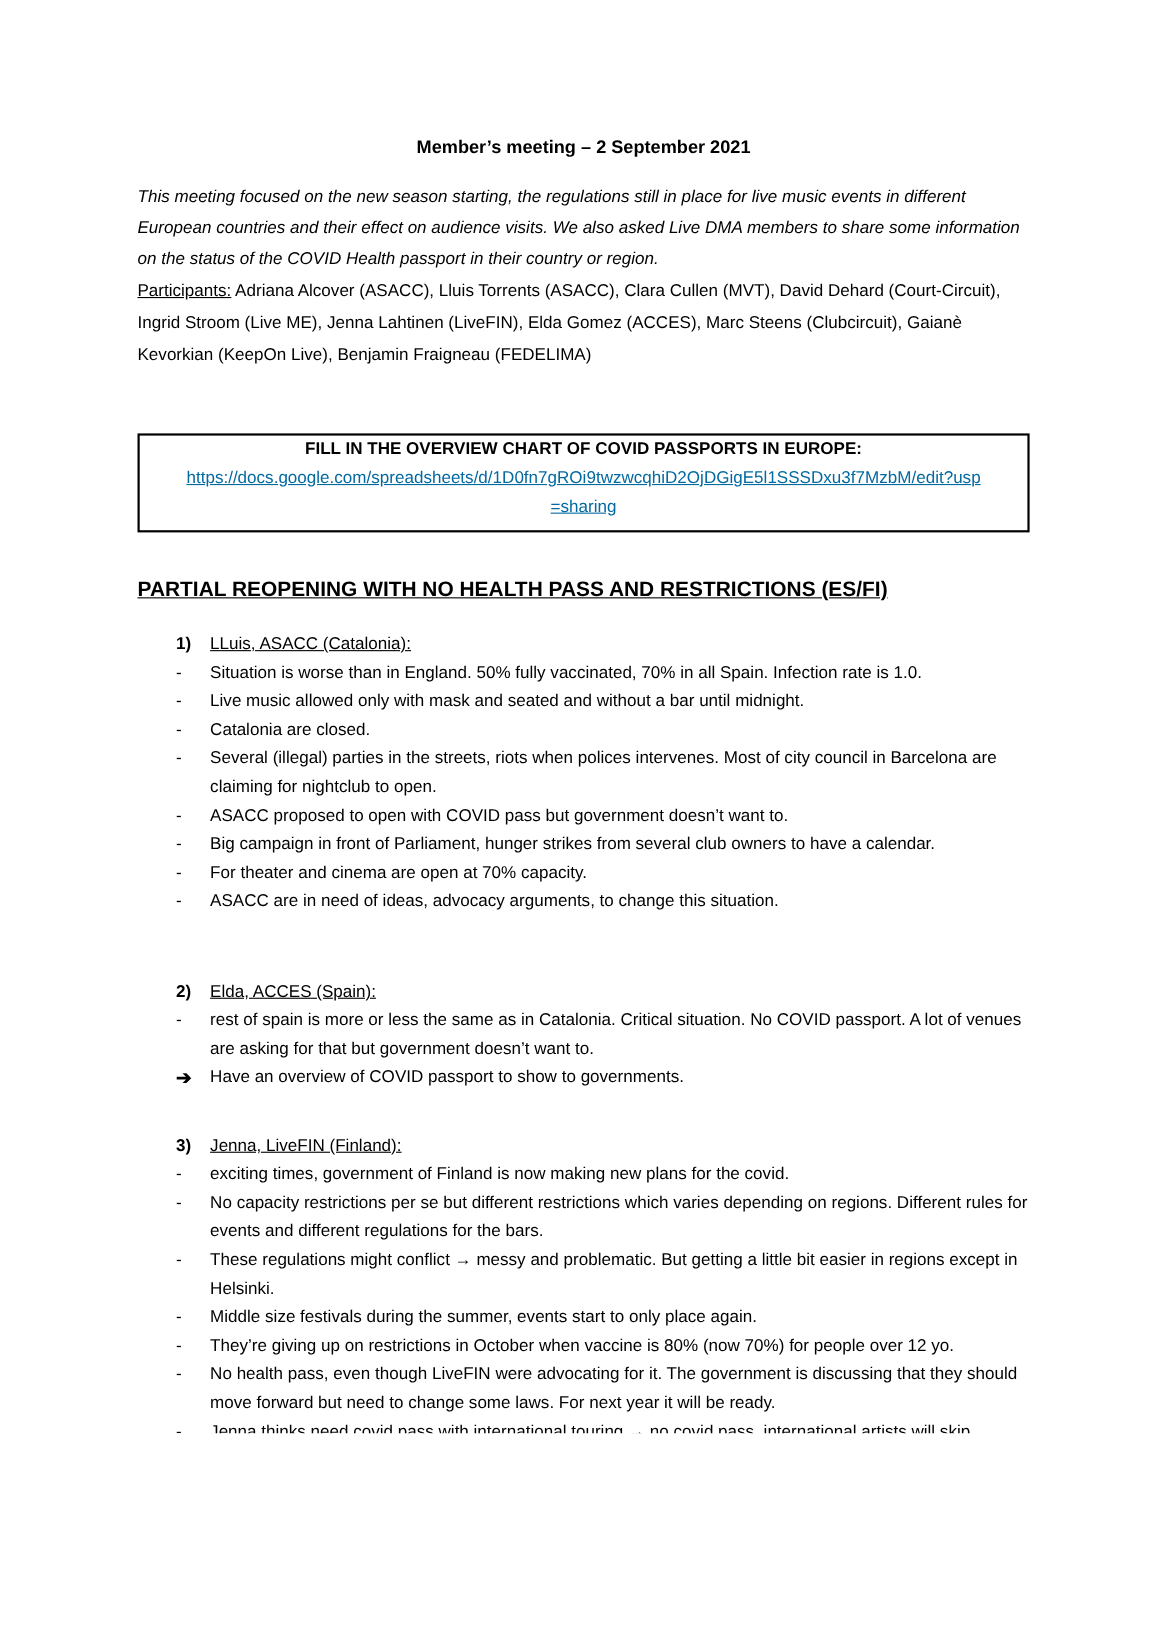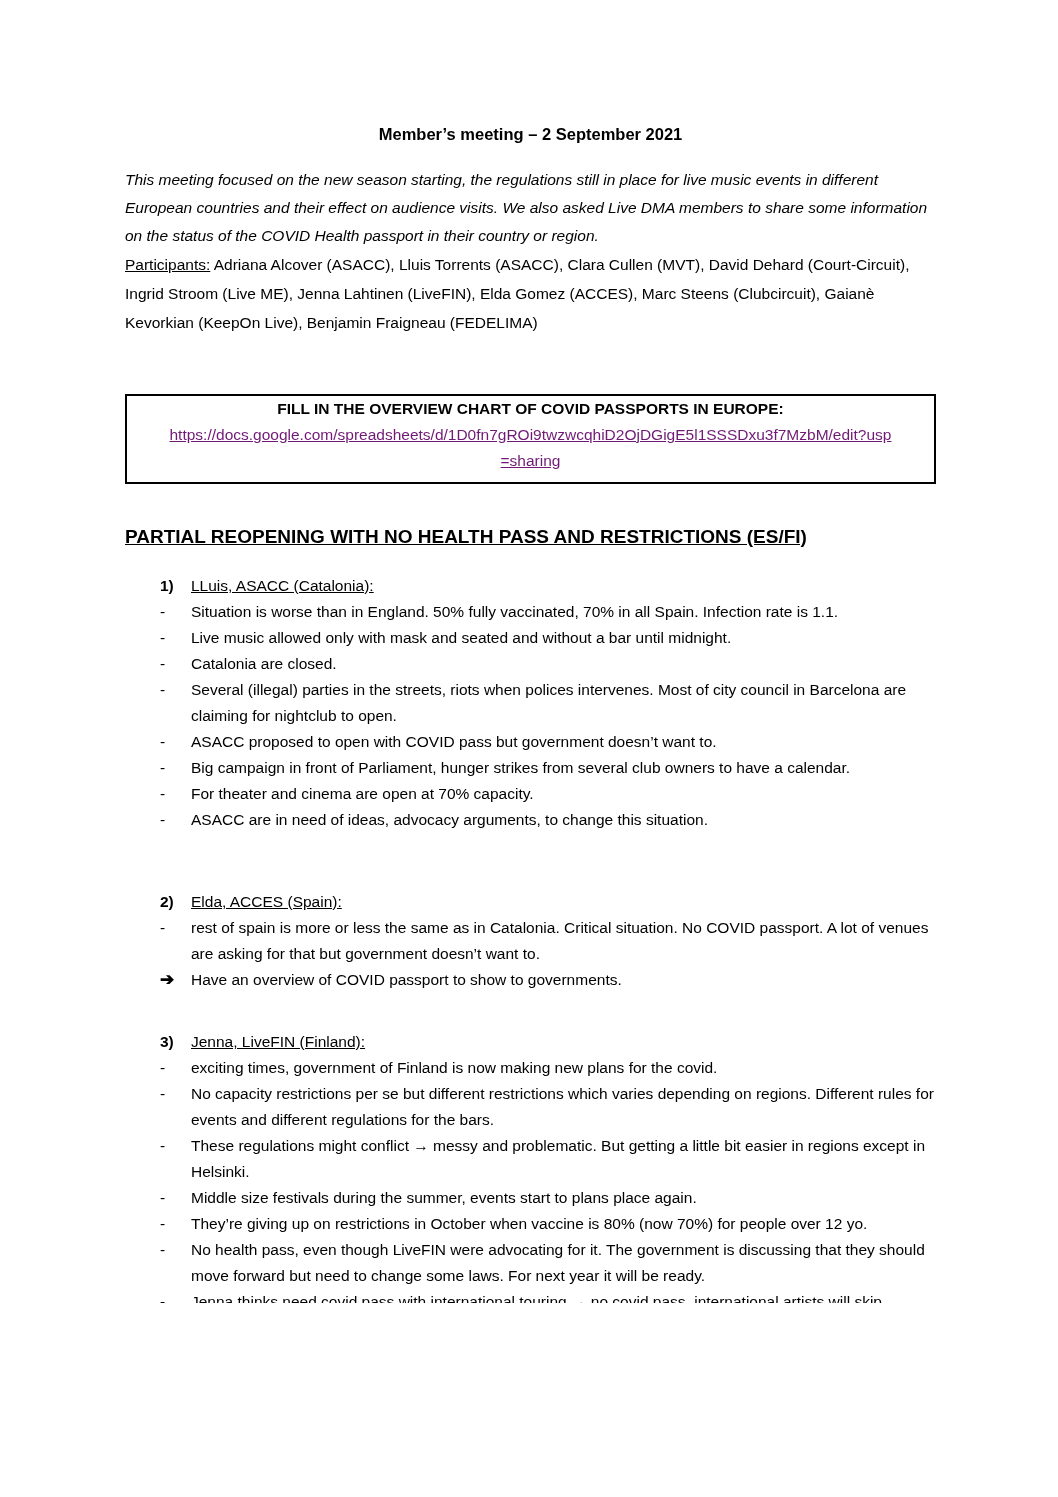--- a/index.html
+++ b/index.html
@@ -33,21 +33,21 @@
     margin-top:57px;
     border:2px solid #000;
     padding:0 8px 8px 8px;
     text-align:center;
     line-height:26px;
   }
   .callout-heading { font-weight:bold; }
   .callout-link {
     display:inline-block;
     max-width:730px;
-    color:#701a75;
+    color:#0369a1;
     text-decoration:underline;
     overflow-wrap:anywhere;
     word-break:break-all;
     cursor:pointer;
   }
   .section-heading {
     font-size:19px;
     font-weight:bold;
     text-decoration:underline;
     margin:43px 0 0 0;
@@ -86,21 +86,21 @@
 
   <h2 class="section-heading">PARTIAL REOPENING WITH NO HEALTH PASS AND RESTRICTIONS (ES/FI)</h2>
 
   <div class="subsection">
     <div class="row">
       <span class="marker num">1)</span>
       <span class="row-text sub-title">LLuis, ASACC (Catalonia):</span>
     </div>
     <div class="row">
         <span class="marker">-</span>
-        <span class="row-text">Situation is worse than in England. 50% fully vaccinated, 70% in all Spain. Infection rate is 1.1.</span>
+        <span class="row-text">Situation is worse than in England. 50% fully vaccinated, 70% in all Spain. Infection rate is 1.0.</span>
       </div>
     <div class="row">
         <span class="marker">-</span>
         <span class="row-text">Live music allowed only with mask and seated and without a bar until midnight.</span>
       </div>
     <div class="row">
         <span class="marker">-</span>
         <span class="row-text">Catalonia are closed.</span>
       </div>
     <div class="row">
@@ -152,21 +152,21 @@
     <div class="row">
         <span class="marker">-</span>
         <span class="row-text">No capacity restrictions per se but different restrictions which varies depending on regions. Different rules for events and different regulations for the bars.</span>
       </div>
     <div class="row">
         <span class="marker">-</span>
         <span class="row-text">These regulations might conflict → messy and problematic. But getting a little bit easier in regions except in Helsinki.</span>
       </div>
     <div class="row">
         <span class="marker">-</span>
-        <span class="row-text">Middle size festivals during the summer, events start to plans place again.</span>
+        <span class="row-text">Middle size festivals during the summer, events start to only place again.</span>
       </div>
     <div class="row">
         <span class="marker">-</span>
         <span class="row-text">They’re giving up on restrictions in October when vaccine is 80% (now 70%) for people over 12 yo.</span>
       </div>
     <div class="row">
         <span class="marker">-</span>
         <span class="row-text">No health pass, even though LiveFIN were advocating for it. The government is discussing that they should move forward but need to change some laws. For next year it will be ready.</span>
       </div>
     <div class="row">

